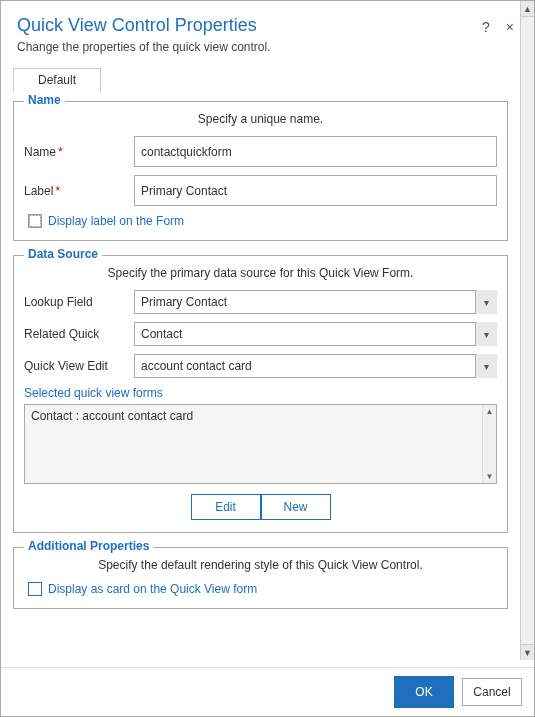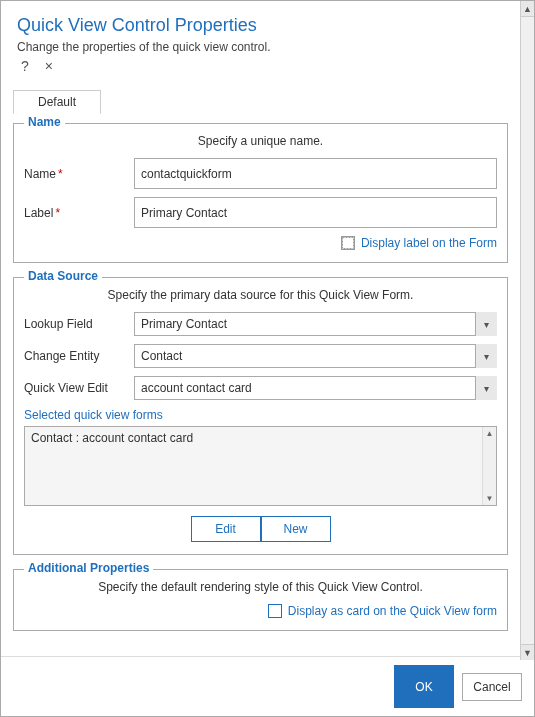--- a/index.html
+++ b/index.html
@@ -23,21 +23,20 @@
       position: relative;
     }
 
     .dialog-header {
       background: #fff;
       padding: 14px 16px 6px 16px;
       border-bottom: none;
       display: flex;
       align-items: flex-start;
       justify-content: center;
-      flex-direction: column;
     }
 
     .dialog-title-area {
       flex: 1;
     }
 
     .dialog-title {
       font-size: 18px;
       color: #1f6fbd;
       font-weight: 400;
@@ -149,21 +148,20 @@
       font-size: 12px;
       color: #333;
       outline: none;
     }
 
     .checkbox-row {
       display: flex;
       align-items: center;
       margin-top: 4px;
       margin-left: 4px;
-      justify-content: flex-end;
     }
 
     .checkbox-wrapper {
       display: flex;
       align-items: center;
       gap: 6px;
     }
 
     .checkbox-box {
       width: 14px;
@@ -279,21 +277,21 @@
       justify-content: flex-end;
       align-items: center;
       padding: 8px 12px;
       border-top: 1px solid #ddd;
       gap: 8px;
       background: #fff;
     }
 
     .footer-btn-ok {
       min-width: 60px;
-      height: 43px;
+      height: 32px;
       background: #1f6fbd;
       border: 1px solid #1f6fbd;
       color: #fff;
       font-size: 12px;
       cursor: pointer;
       padding: 0 16px;
     }
 
     .footer-btn-cancel {
       min-width: 60px;
@@ -410,21 +408,21 @@
           <div class="form-label">Lookup Field</div>
           <div class="select-wrapper">
             <select class="form-select">
               <option>Primary Contact</option>
             </select>
             <div class="select-arrow">▾</div>
           </div>
         </div>
 
         <div class="form-row">
-          <div class="form-label">Change Entity</div>
+          <div class="form-label">Related Quick</div>
           <div class="select-wrapper">
             <select class="form-select">
               <option>Contact</option>
             </select>
             <div class="select-arrow">▾</div>
           </div>
         </div>
 
         <div class="form-row">
           <div class="form-label">Quick View Edit</div>

